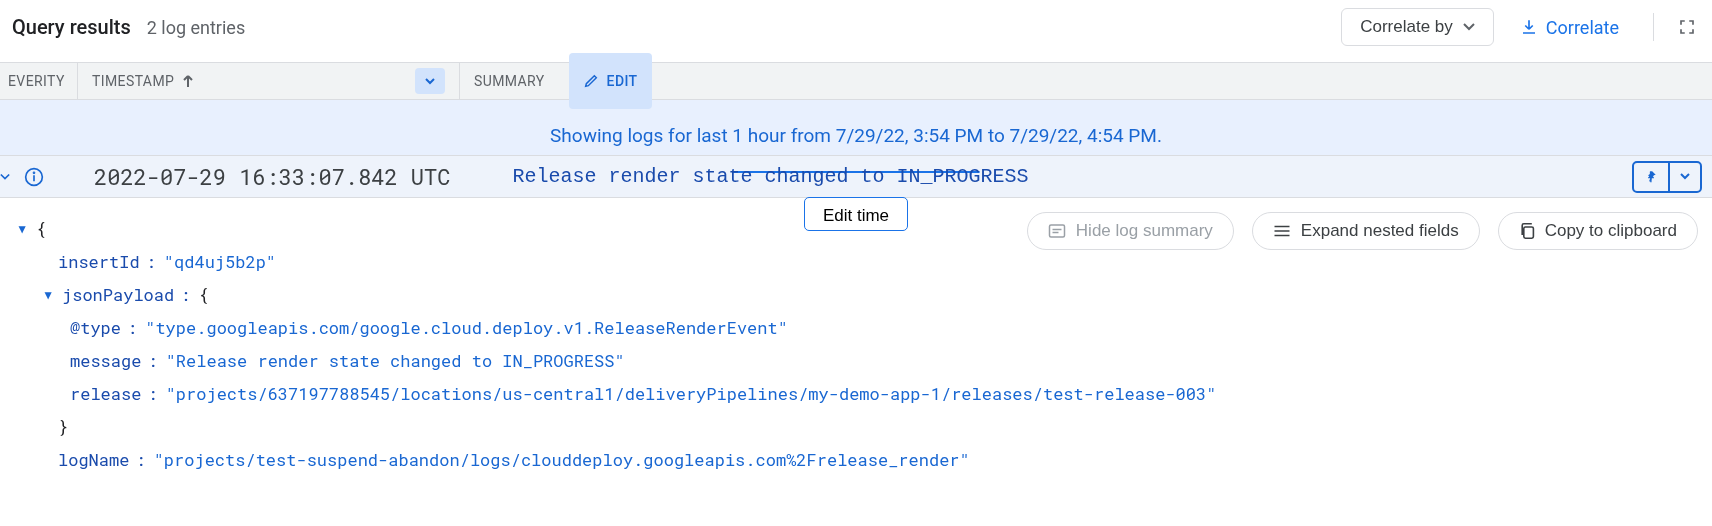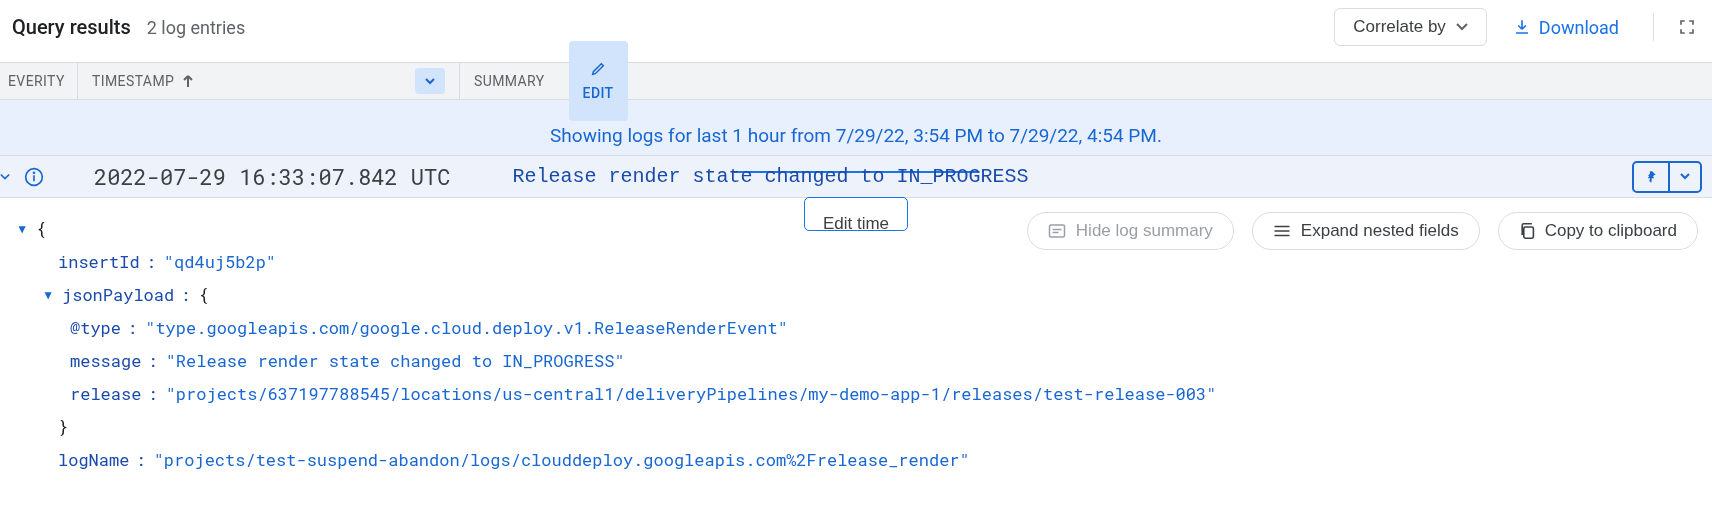--- a/index.html
+++ b/index.html
@@ -102,21 +102,20 @@
       align-items: center;
       gap: 8px;
       padding: 20px 14px;
       margin-left: 10px;
       background: #d2e3fc;
       border-radius: 4px;
       color: #1967d2;
       font-weight: 500;
       cursor: pointer;
       letter-spacing: 0.4px;
-      flex-direction: column;
     }
 
     
     .banner {
       display: flex;
       align-items: center;
       background: #e8f0fe;
       border-bottom: 1px solid #dadce0;
       height: 56px;
       padding: 0 14px;
@@ -151,23 +150,23 @@
       display: flex;
       align-items: center;
       justify-content: center;
       color: #1967d2;
       cursor: pointer;
     }
     .edit-time-btn {
       border: 1px solid #1a73e8;
       border-radius: 5px;
       height: 34px;
-      padding: 16px 18px;
+      padding: 8px 18px;
       background: transparent;
-      color: #404040;
+      color: #000000;
       font-size: 17px;
       cursor: pointer;
     }
 
     
     .logrow {
       display: flex;
       align-items: center;
       background: #eef3fb;
       height: 42px;
@@ -296,21 +295,21 @@
   <button class="correlate-btn">
     <span>Correlate by</span>
     <svg width="12" height="8" viewBox="0 0 12 8">
         <path d="M1 1l5 5 5-5" stroke="#5f6368" stroke-width="2" fill="none"></path>
       </svg>
   </button>
   <a class="download-link">
     <svg width="18" height="18" viewBox="0 0 24 24" fill="none" stroke="#1a73e8" stroke-width="2.2">
         <path d="M12 3v12m0 0l-5-5m5 5l5-5M4 20h16"></path>
       </svg>
-    <span>Download</span>
+    <span>Correlate</span>
   </a>
   <div class="divider-v"></div>
   <div class="expand-btn">
     <svg width="18" height="18" viewBox="0 0 24 24" fill="none" stroke="#5f6368" stroke-width="2.2">
         <path d="M4 9V4h5M20 9V4h-5M4 15v5h5M20 15v5h-5"></path>
       </svg>
   </div>
 </div>
 
 <div class="colhead">

